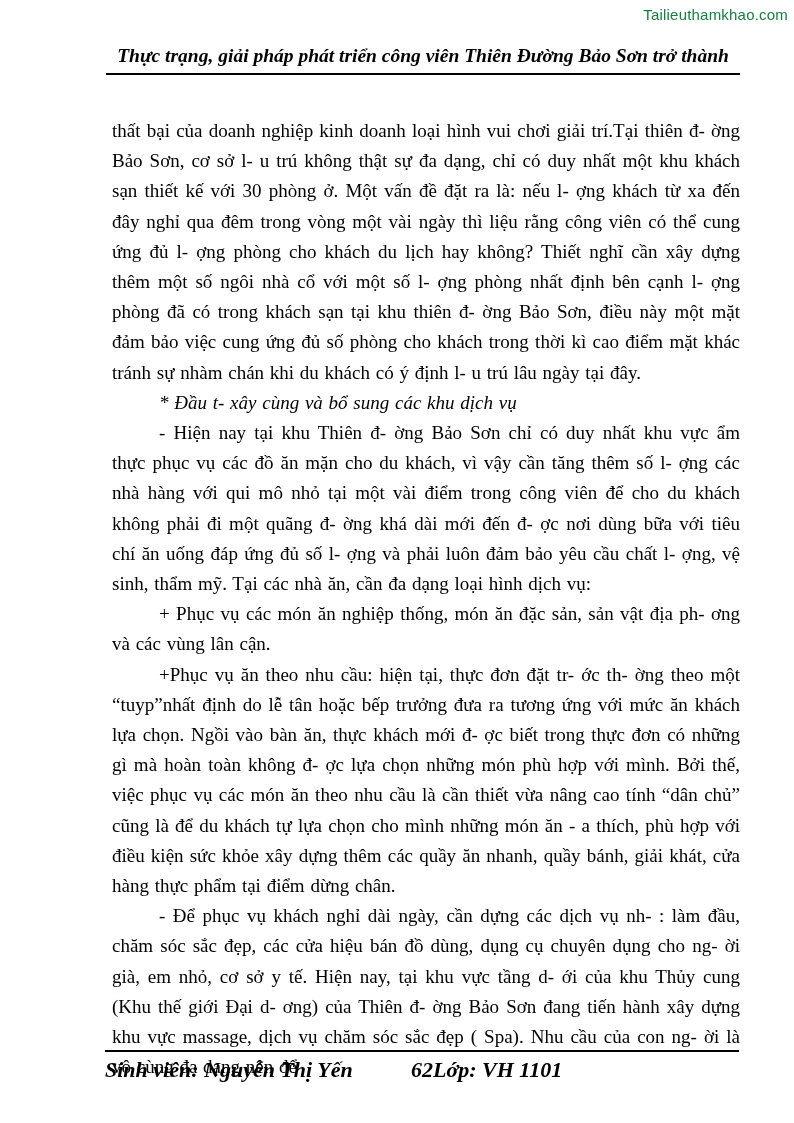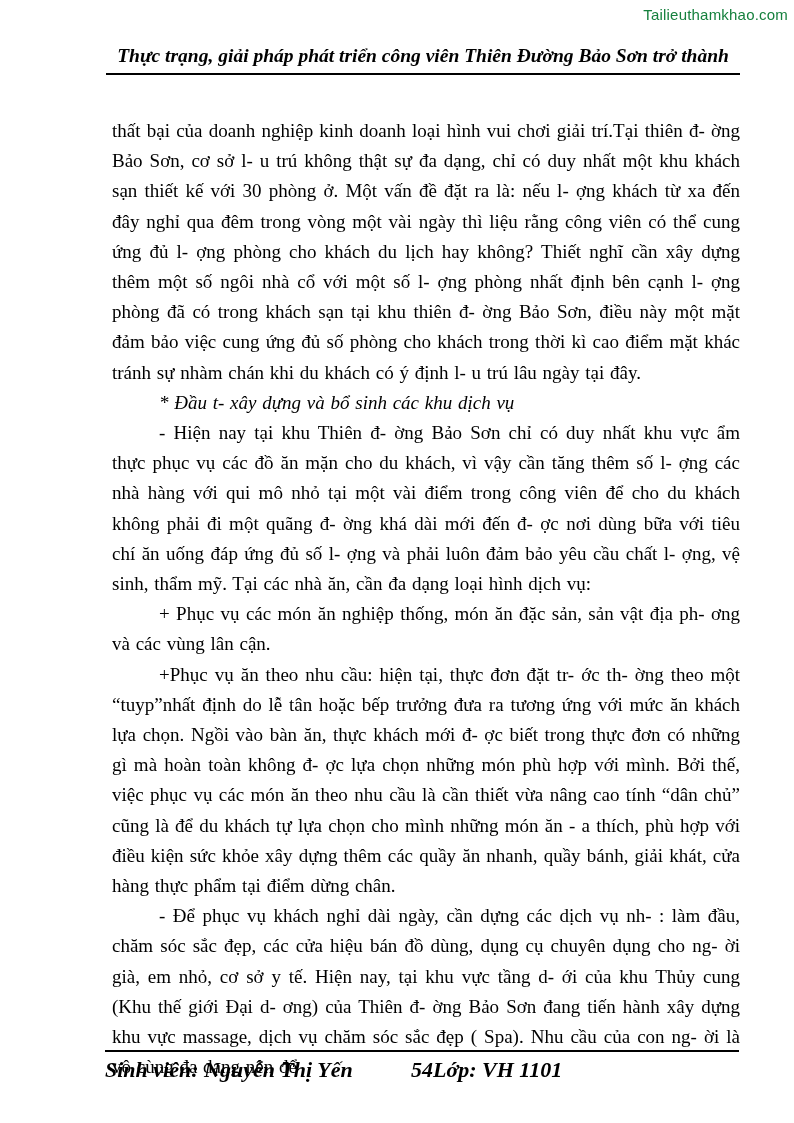--- a/index.html
+++ b/index.html
@@ -87,26 +87,26 @@
 <div class="page">
 
   <div class="watermark">Tailieuthamkhao.com</div>
 
   <div class="header">
     <div class="title-line">Thực trạng, giải pháp phát triển công viên Thiên Đường Bảo Sơn trở thành</div>
   </div>
 
   <div class="content">
     <p class="no-indent">thất bại của doanh nghiệp kinh doanh loại hình vui chơi giải trí.Tại thiên đ- ờng Bảo Sơn, cơ sở l- u trú không thật sự đa dạng, chỉ có duy nhất một khu khách sạn thiết kế với 30 phòng ở. Một vấn đề đặt ra là: nếu l- ợng khách từ xa đến đây nghỉ qua đêm trong vòng một vài ngày thì liệu rằng công viên có thể cung ứng đủ l- ợng phòng cho khách du lịch hay không? Thiết nghĩ cần xây dựng thêm một số ngôi nhà cổ với một số l- ợng phòng nhất định bên cạnh l- ợng phòng đã có trong khách sạn tại khu thiên đ- ờng Bảo Sơn, điều này một mặt đảm bảo việc cung ứng đủ số phòng cho khách trong thời kì cao điểm mặt khác tránh sự nhàm chán khi du khách có ý định l- u trú lâu ngày tại đây.</p>
-    <p class="italic-heading">* Đầu t- xây dựng và bổ sinh các khu dịch vụ</p>
+    <p class="italic-heading">* Đầu t- xây cùng và bổ sung các khu dịch vụ</p>
     <p>- Hiện nay tại khu Thiên đ- ờng Bảo Sơn chỉ có duy nhất khu vực ẩm thực phục vụ các đồ ăn mặn cho du khách, vì vậy cần tăng thêm số l- ợng các nhà hàng với qui mô nhỏ tại một vài điểm trong công viên để cho du khách không phải đi một quãng đ- ờng khá dài mới đến đ- ợc nơi dùng bữa với tiêu chí ăn uống đáp ứng đủ số l- ợng và phải luôn đảm bảo yêu cầu chất l- ợng, vệ sinh, thẩm mỹ. Tại các nhà ăn, cần đa dạng loại hình dịch vụ:</p>
     <p>+ Phục vụ các món ăn nghiệp thống, món ăn đặc sản, sản vật địa ph- ơng và các vùng lân cận.</p>
     <p>+Phục vụ ăn theo nhu cầu: hiện tại, thực đơn đặt tr- ớc th- ờng theo một “tuyp”nhất định do lễ tân hoặc bếp trưởng đưa ra tương ứng với mức ăn khách lựa chọn. Ngồi vào bàn ăn, thực khách mới đ- ợc biết trong thực đơn có những gì mà hoàn toàn không đ- ợc lựa chọn những món phù hợp với mình. Bởi thế, việc phục vụ các món ăn theo nhu cầu là cần thiết vừa nâng cao tính “dân chủ” cũng là để du khách tự lựa chọn cho mình những món ăn - a thích, phù hợp với điều kiện sức khỏe xây dựng thêm các quầy ăn nhanh, quầy bánh, giải khát, cửa hàng thực phẩm tại điểm dừng chân.</p>
     <p>- Để phục vụ khách nghỉ dài ngày, cần dựng các dịch vụ nh- : làm đầu, chăm sóc sắc đẹp, các cửa hiệu bán đồ dùng, dụng cụ chuyên dụng cho ng- ời già, em nhỏ, cơ sở y tế. Hiện nay, tại khu vực tầng d- ới của khu Thủy cung (Khu thế giới Đại d- ơng) của Thiên đ- ờng Bảo Sơn đang tiến hành xây dựng khu vực massage, dịch vụ chăm sóc sắc đẹp ( Spa). Nhu cầu của con ng- ời là vô cùng đa dạng nên để</p>
   </div>
 
   <div class="footer">
     <span class="f-left">Sinh viên: Nguyễn Thị Yến</span>
-    <span class="f-mid">54</span>
+    <span class="f-mid">62</span>
     <span class="f-right">Lớp: VH 1101</span>
   </div>
 
 </div>
 
 </body></html>

